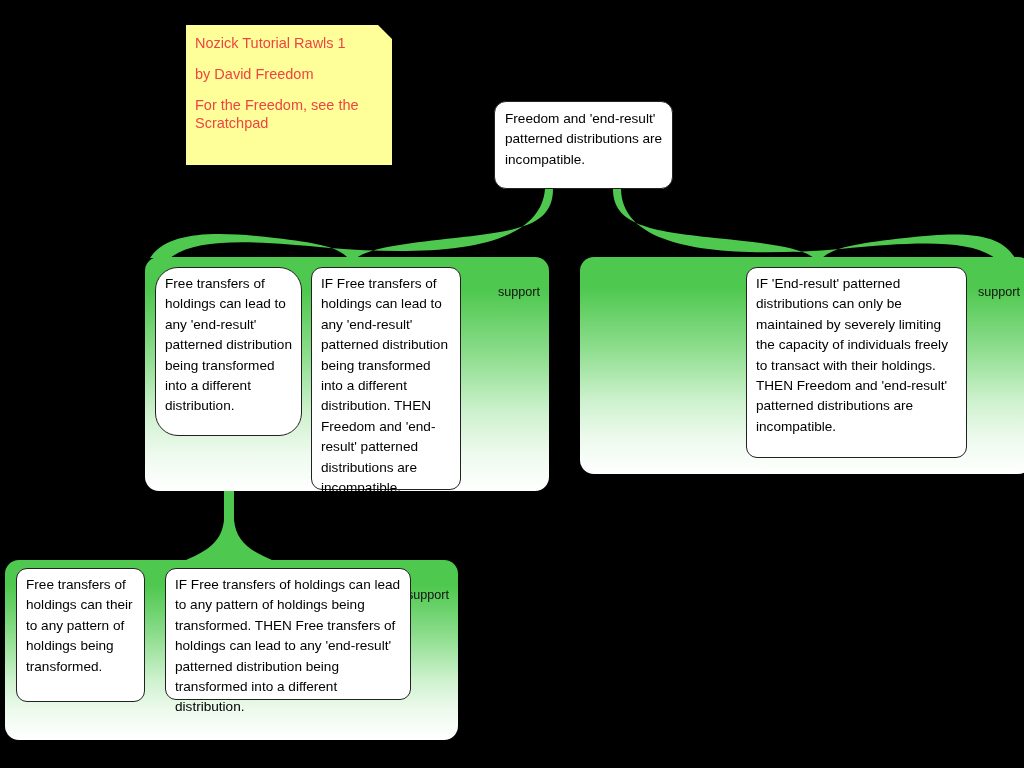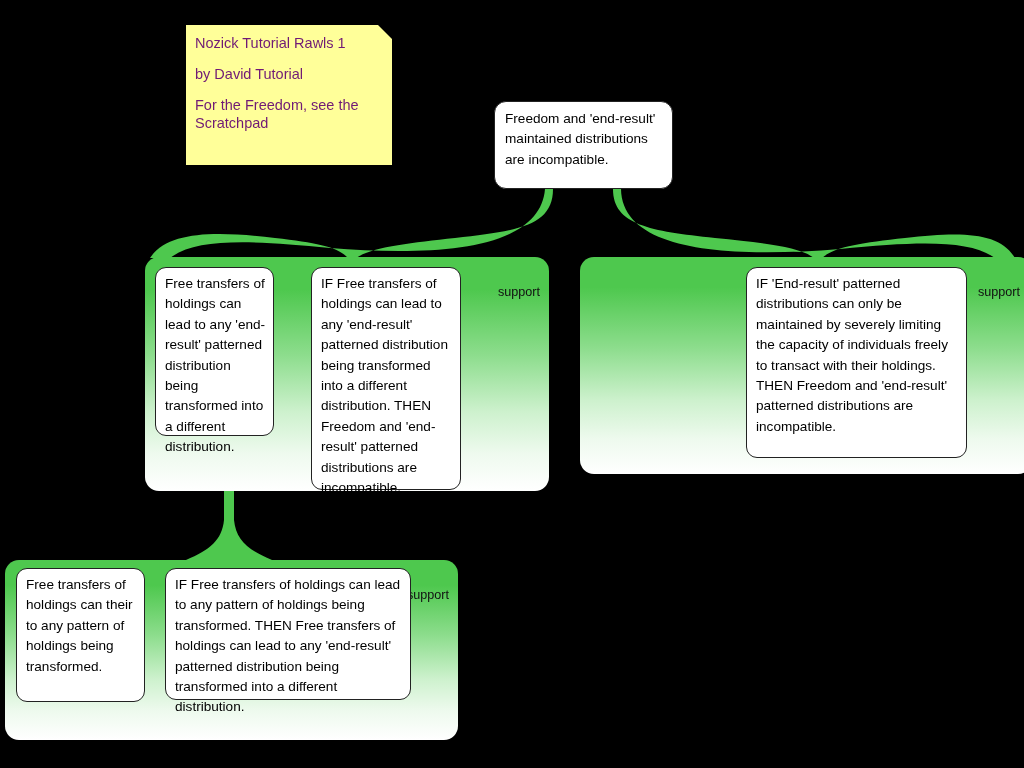--- a/index.html
+++ b/index.html
@@ -52,21 +52,21 @@
     background: #000000;
     clip-path: polygon(100% 0, 100% 100%, 0 0);
   }
   .sticky-body {
     position: absolute;
     left: 9px;
     top: 9px;
     right: 8px;
     bottom: 4px;
     font-size: 14.5px;
-    color: #701a75;
+    color: #ef4444;
     line-height: 1.25;
   }
   .sticky-body p {
     margin: 0 0 13px 0;
   }
   .sticky-body p:last-child { margin-bottom: 0; }
 
   
   .card {
     position: absolute;
@@ -139,21 +139,21 @@
   
   #group-bottom {
     left: 5px;
     top: 560px;
     width: 453px;
     height: 180px;
   }
   #group-bottom .support-label { right: 9px; }
 
   
-  #card-l1 { left: 155px; top: 267px; width: 119px; height: 169px; }
+  #card-l1 { left: 155px; top: 267px; width: 147px; height: 169px; border-radius: 23px; }
   #card-l2 { left: 311px; top: 267px; width: 150px; height: 223px; }
 
   
   #card-r1 { left: 589px; top: 267px; width: 145px; height: 204px; }
   #card-r2 { left: 746px; top: 267px; width: 221px; height: 191px; }
 
   
   #card-b1 { left: 16px; top: 568px; width: 129px; height: 134px; }
   #card-b2 { left: 165px; top: 568px; width: 246px; height: 132px; }
 </style>
@@ -189,27 +189,27 @@
              C 222 540, 210 550, 186 560
              L 272 560
              C 248 550, 236 540, 234 520
              L 234 436 Z" fill="#4ec84e"></path>
   </svg>
 
   <div class="sticky-note">
     <div class="fold"></div>
     <div class="sticky-body">
       <p>Nozick Tutorial Rawls 1</p>
-      <p>by David Tutorial</p>
+      <p>by David Freedom</p>
       <p>For the Freedom, see the Scratchpad</p>
     </div>
   </div>
 
   <div class="card" id="root-node">
-    <div class="card-text">Freedom and 'end-result' maintained distributions are incompatible.</div>
+    <div class="card-text">Freedom and 'end-result' patterned distributions are incompatible.</div>
   </div>
 
   <div class="support-group" id="group-left">
     <div class="support-label">support</div>
   </div>
   <div class="card" id="card-l1">
     <div class="card-text">Free transfers of holdings can lead to any 'end-result' patterned distribution being transformed into a different distribution.</div>
   </div>
   <div class="card" id="card-l2">
     <div class="card-text">IF Free transfers of holdings can lead to any 'end-result' patterned distribution being transformed into a different distribution. THEN Freedom and 'end-result' patterned distributions are incompatible.</div>

